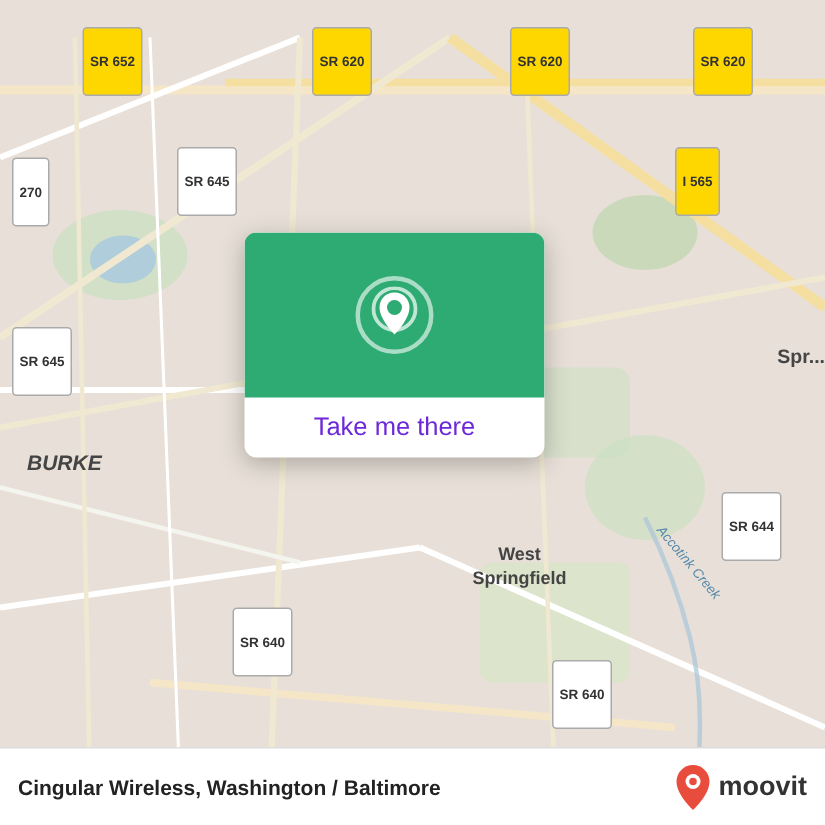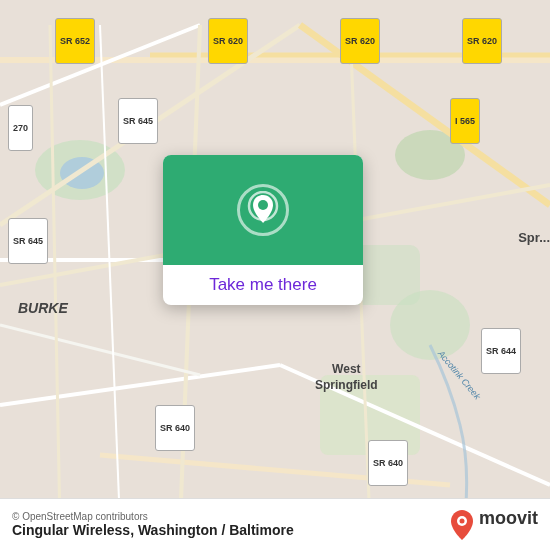--- a/index.html
+++ b/index.html
@@ -53,21 +53,21 @@
     }
 
     #location-title {
       font-size: 14px;
       font-weight: bold;
       color: #222;
     }
 
     #moovit-logo {
       display: flex;
-      align-items: flex-start;
+      align-items: center;
       gap: 4px;
     }
 
     #moovit-text {
       font-size: 18px;
       font-weight: bold;
       color: #333;
     }
 
     
@@ -249,21 +249,20 @@
         </svg>
       </div>
     </div>
     <div id="card-bottom">
       <span id="take-me-there-label">Take me there</span>
     </div>
   </div>
 
   <div id="bottom-bar">
     <div id="bottom-left">
-      <span id="copyright-text">© OpenStreetMap contributors</span>
       <span id="location-title">Cingular Wireless, Washington / Baltimore</span>
     </div>
     <div id="moovit-logo">
 
       <svg width="26" height="34" viewBox="0 0 26 34">
         <path d="M13 2 C7 2 2 7 2 13 C2 22 13 32 13 32 C13 32 24 22 24 13 C24 7 19 2 13 2 Z" fill="#e74c3c"></path>
         <circle cx="13" cy="13" r="5" fill="white"></circle>
         <circle cx="13" cy="13" r="2.5" fill="#e74c3c"></circle>
       </svg>
       <span id="moovit-text">moovit</span>

